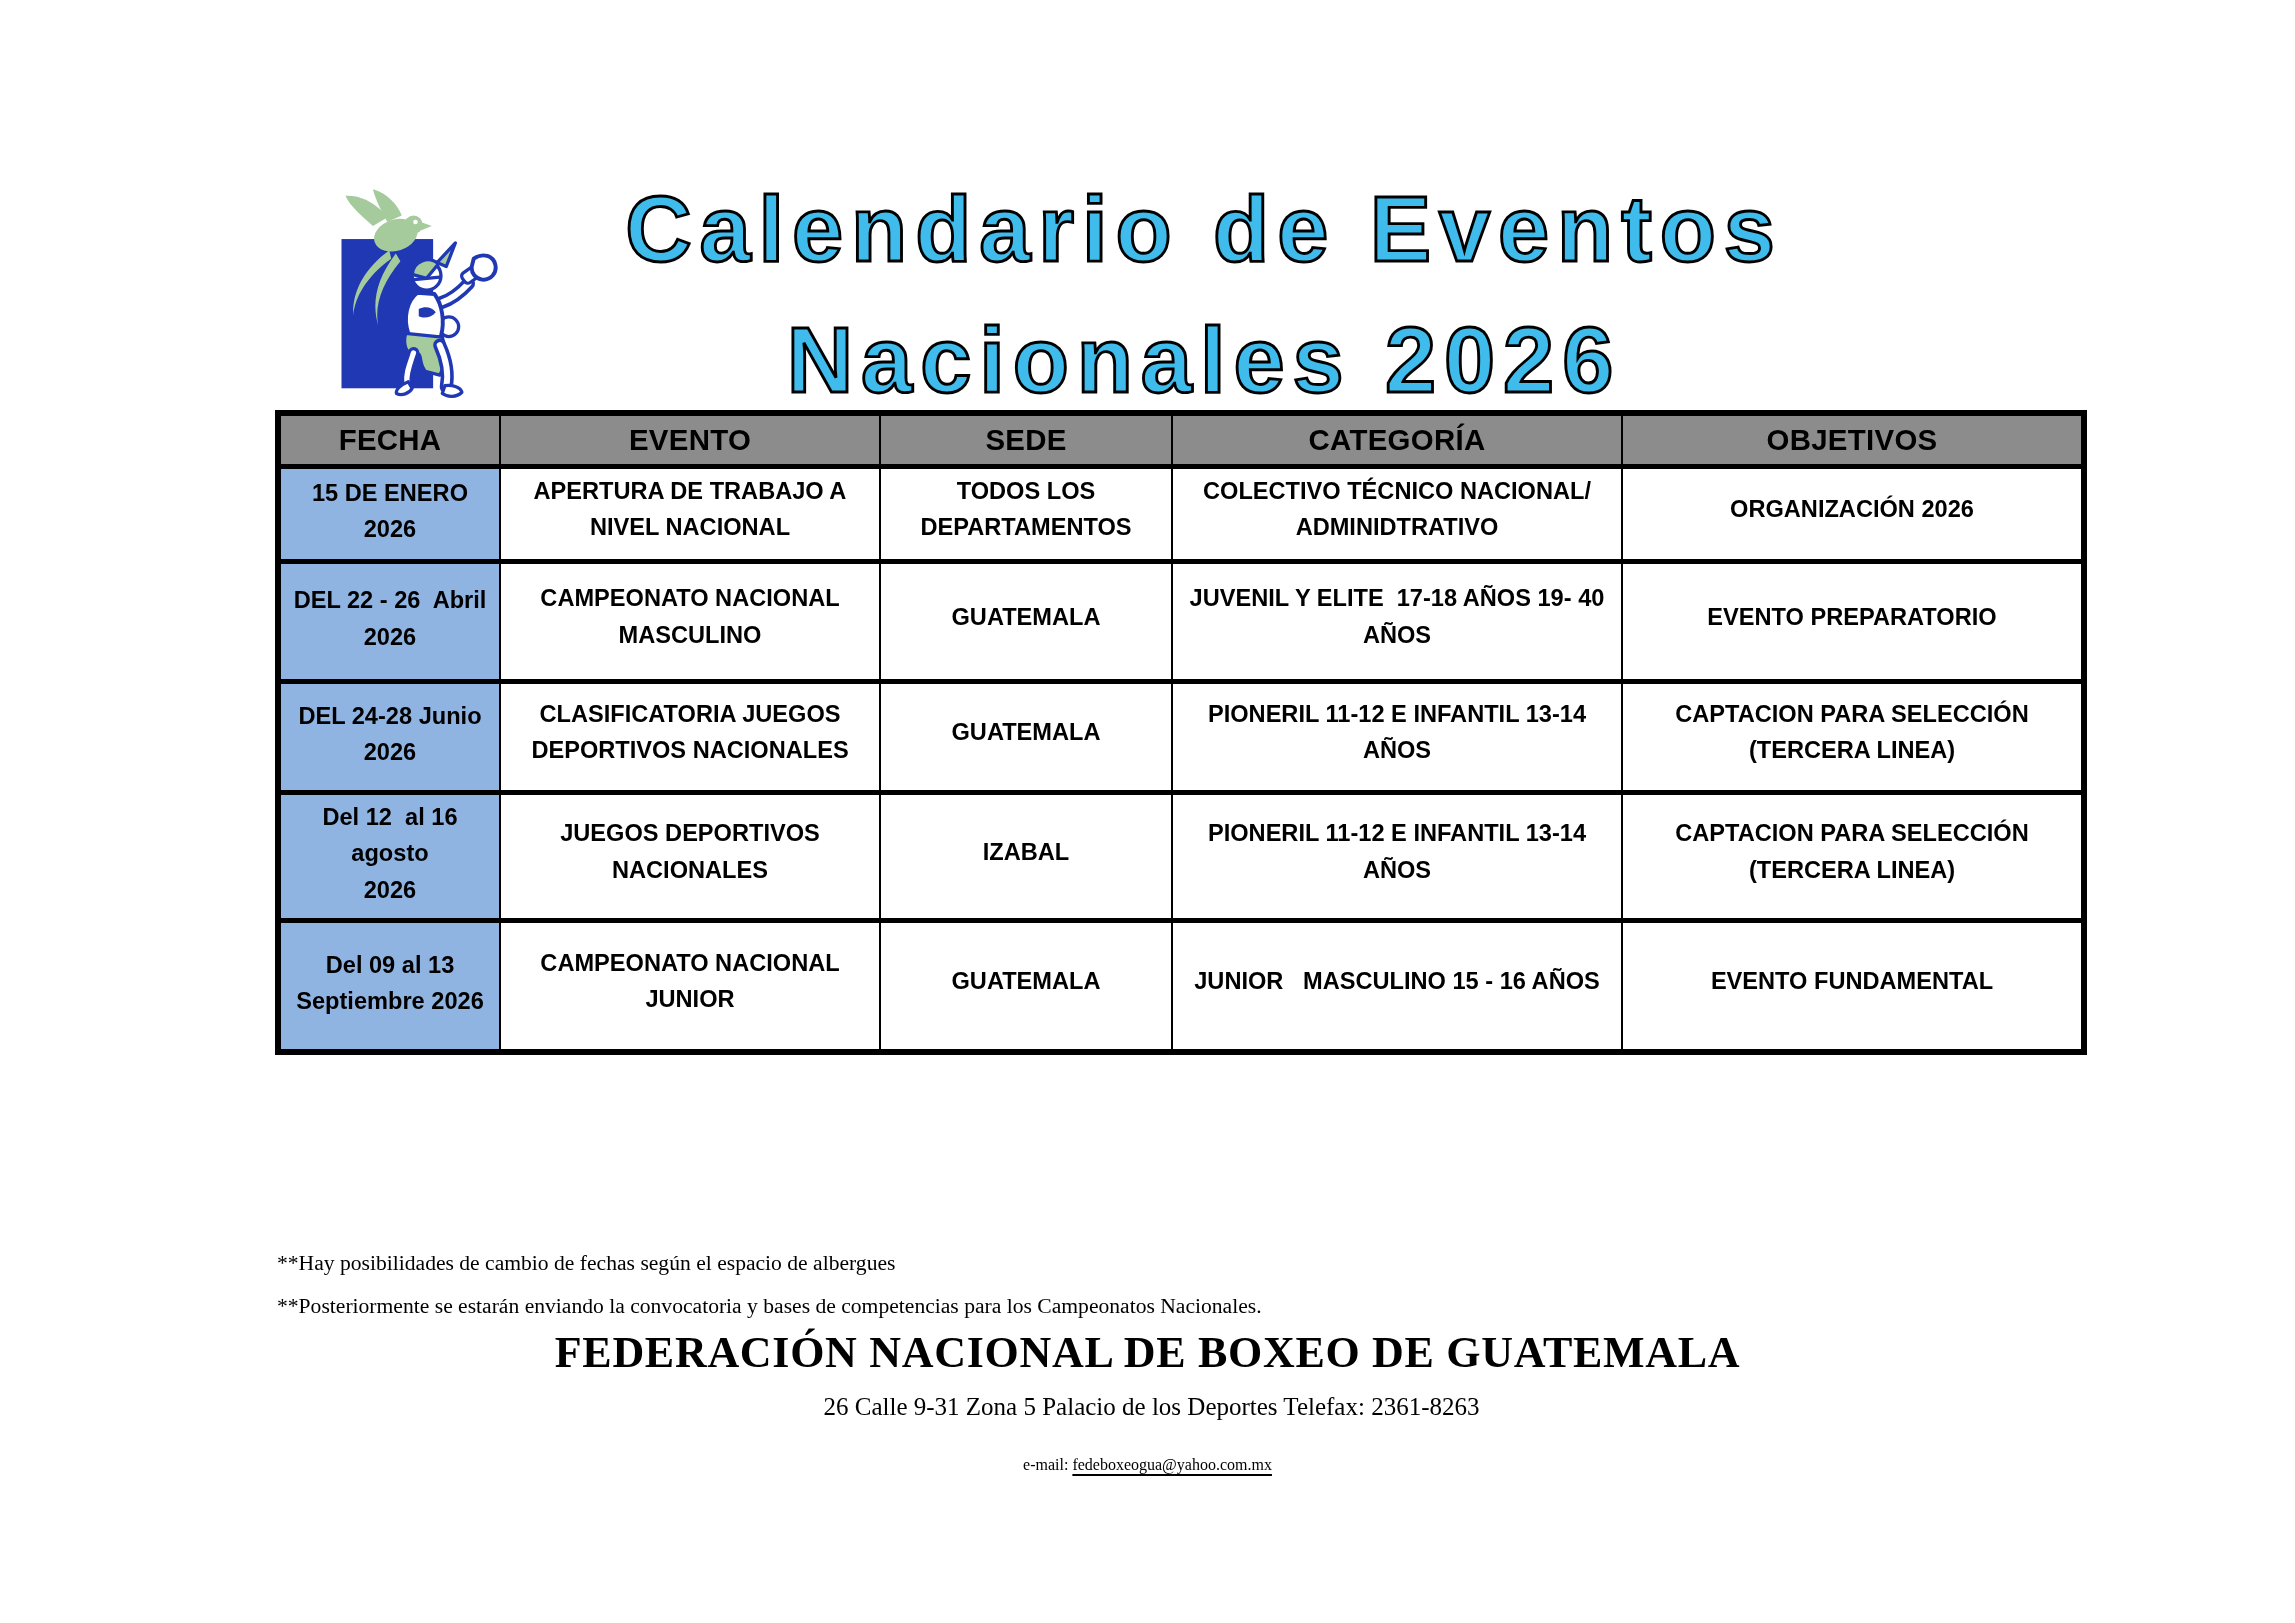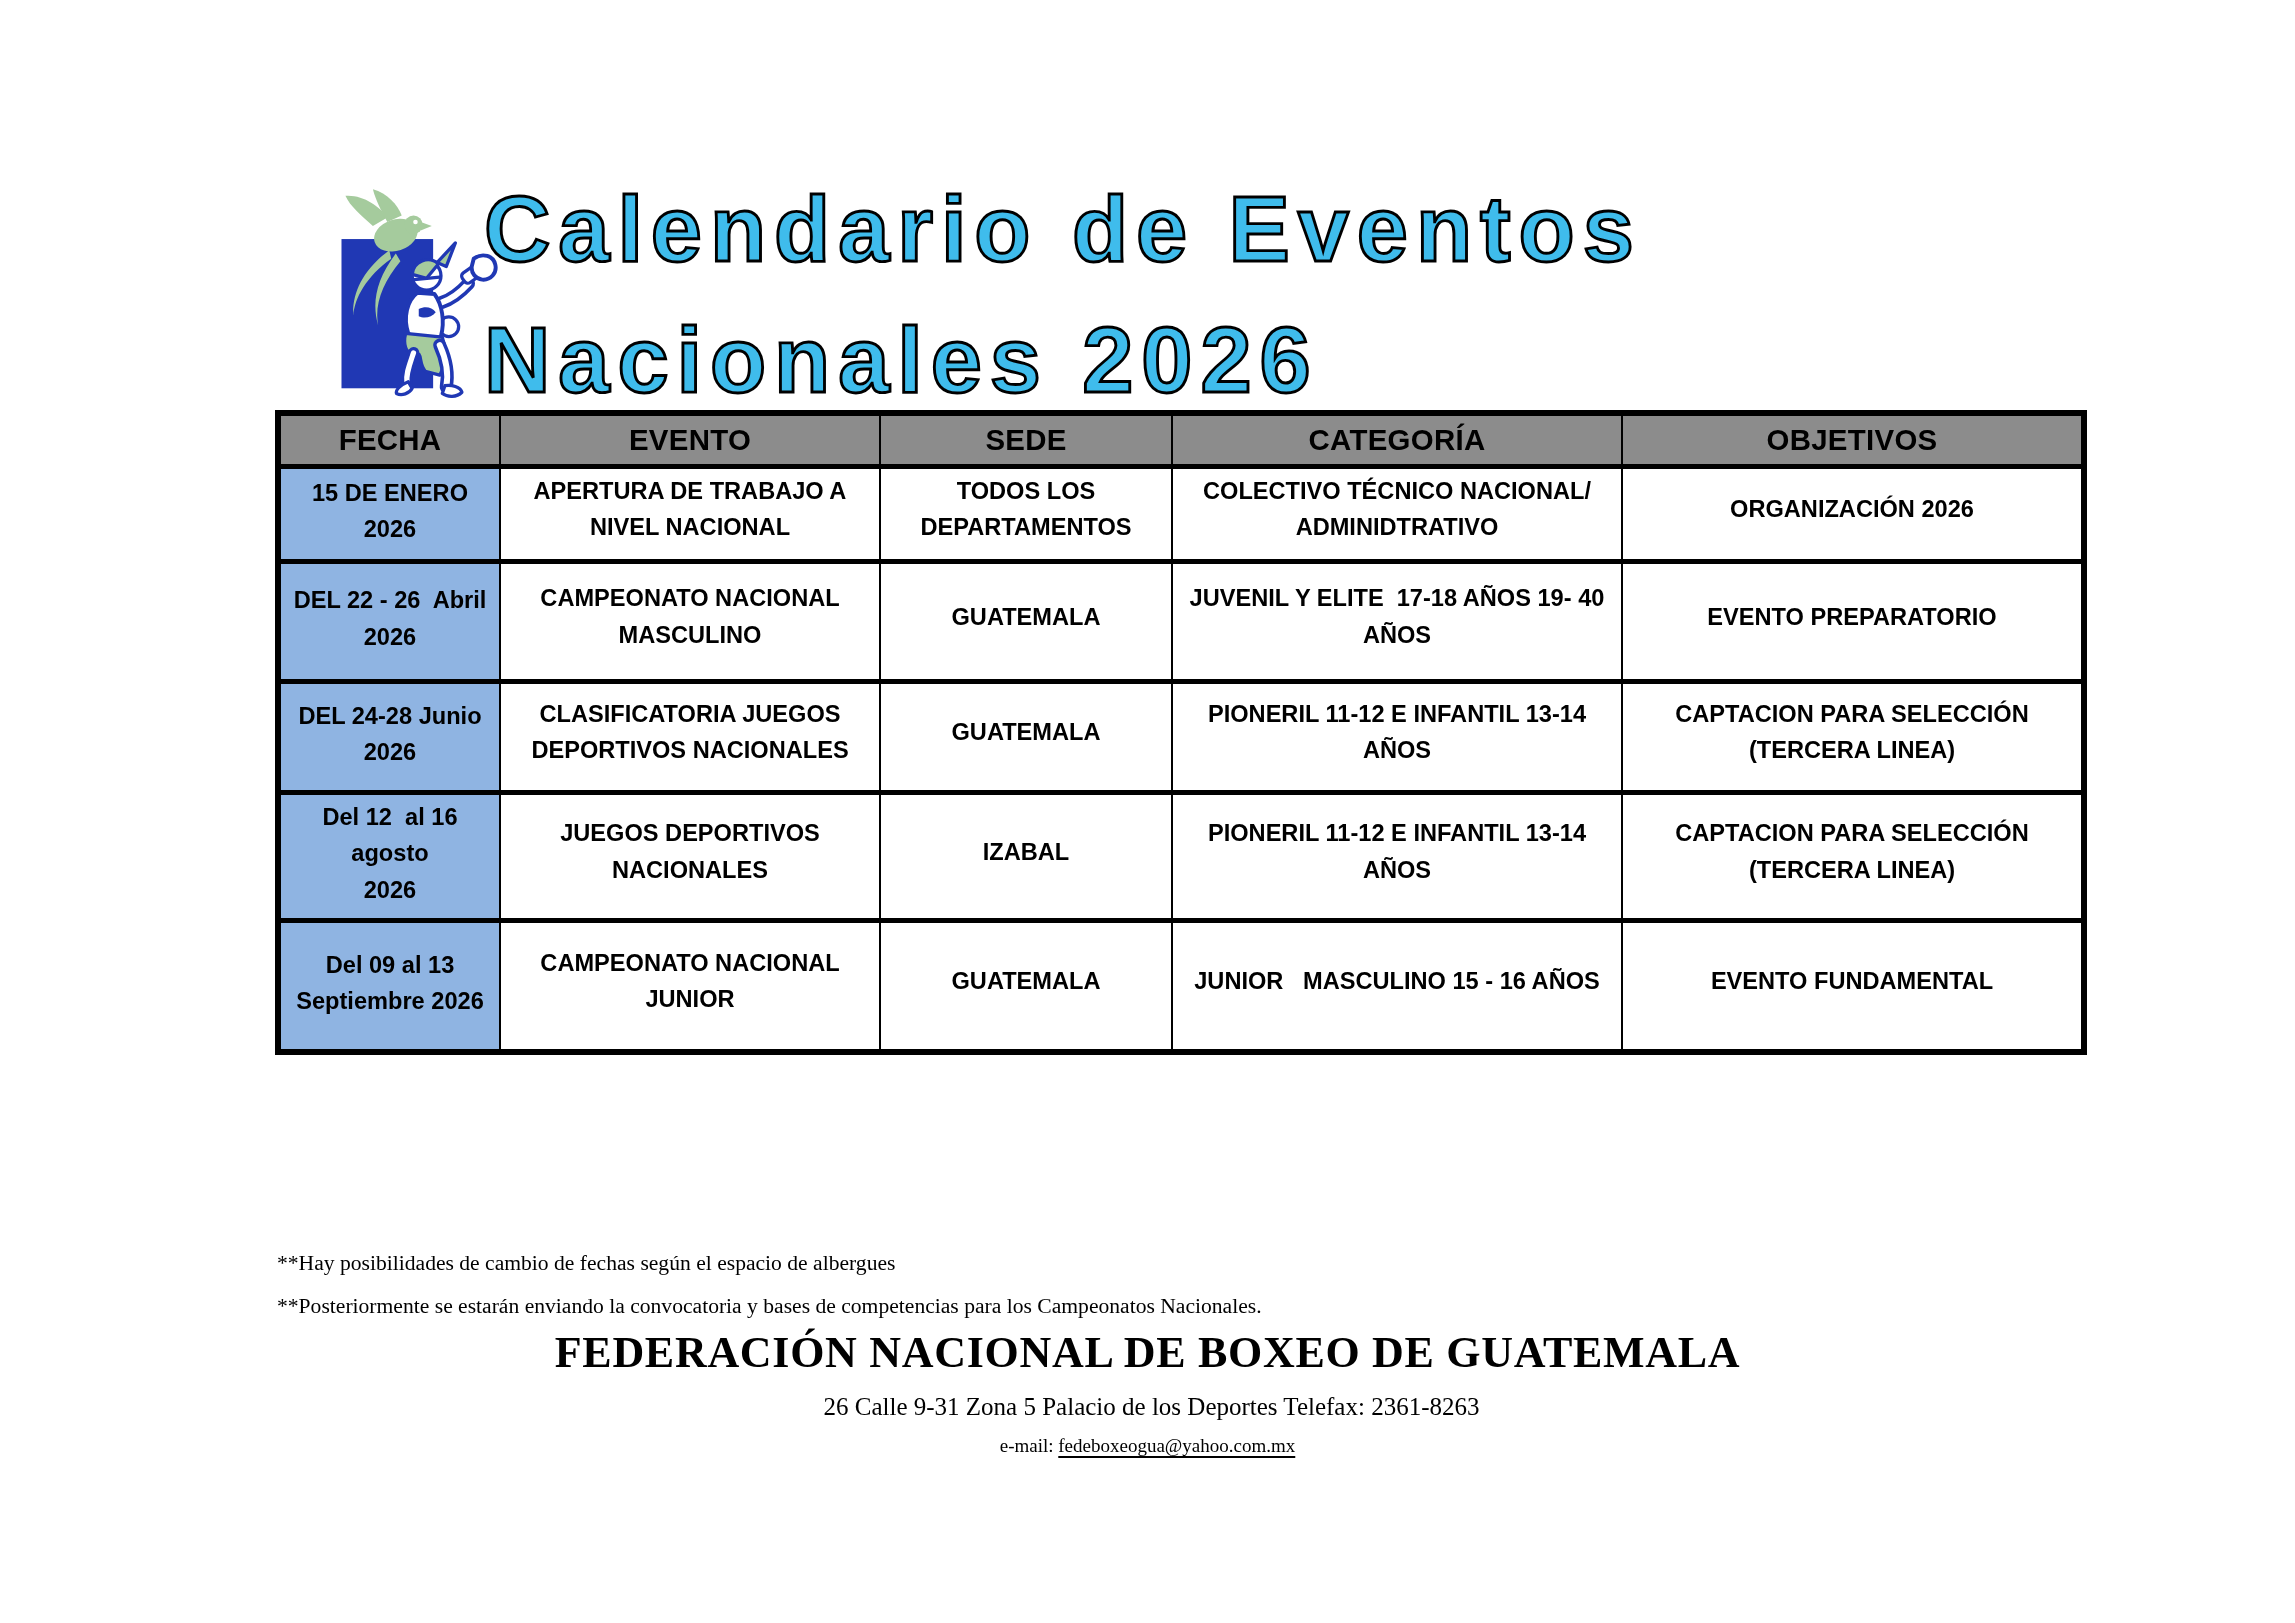--- a/index.html
+++ b/index.html
@@ -20,20 +20,21 @@
     width: 190px;
     height: 216px;
   }
 
   
   .title-block {
     position: absolute;
     left: 484px;
     top: 164px;
     width: 1440px;
+    text-align: center;
     color: var(--title_blue, #3FBCEC);
     font-weight: bold;
     font-size: 92px;
     line-height: 131px;
     letter-spacing: 7.9px;
     -webkit-text-stroke: 2.9px #000000;
     white-space: nowrap;
   }
 
   
@@ -102,23 +103,23 @@
     letter-spacing: 0.7px;
     line-height: 55px;
   }
   .footer .address {
     font-size: 25px;
     line-height: 30px;
     margin-top: 11.8px;
     padding-left: 8px;
   }
   .footer .email-line {
-    font-size: 19px;
+    font-size: 16px;
     line-height: 30px;
-    margin-top: 9px;
+    margin-top: 28px;
   }
   .footer .email-line a, .footer .email-link {
     color: #000;
     text-decoration: underline;
     text-decoration-thickness: 2px;
     text-underline-offset: 3.9px;
   }
 </style>
 </head>
 <body>

